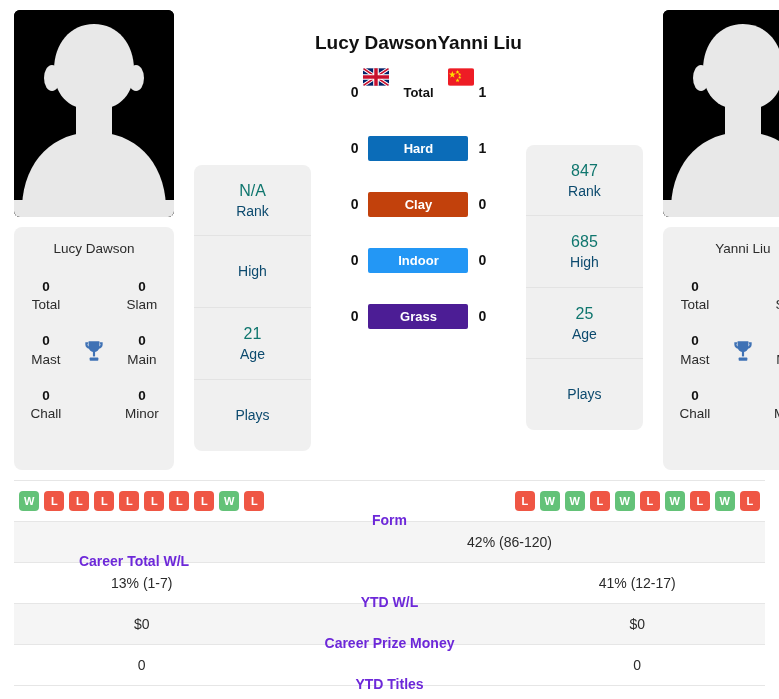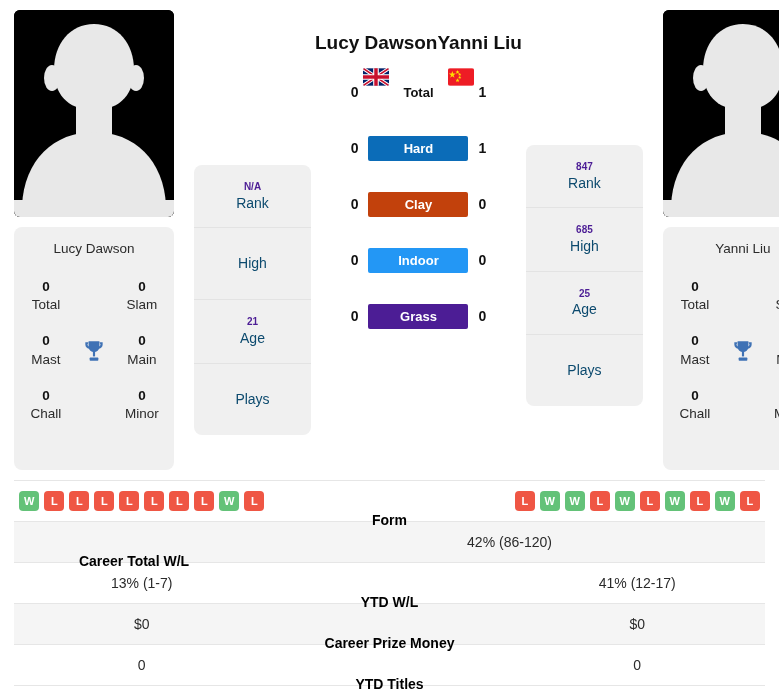--- a/index.html
+++ b/index.html
@@ -86,21 +86,21 @@
     border-radius: 8px;
     overflow: hidden;
   }
   .info-row {
     padding: 15px 4px;
     text-align: center;
     border-bottom: 1px solid #e3e3e3;
     line-height: 1.35;
   }
   .info-row:last-child { border-bottom: none; }
-  .info-row .iv { display: block; font-size: 10px; font-weight: bold; color: #4c1d95; }
+  .info-row .iv { display: block; font-size: 16px; font-weight: normal; color: #0f766e; }
   .info-row .il { display: block; font-size: 14px; color: #0c4a6e; }
   .info-row.tall { padding: 26px 4px; }
 
   
   .center-col {
     flex: 1 1 auto;
     display: flex;
     flex-direction: column;
     align-items: center;
     padding-top: 22px;
@@ -165,21 +165,21 @@
     height: 41px;
     border-bottom: 1px solid #e6e6e6;
   }
   .srow.alt { background: #f5f5f5; }
   .scell {
     flex: 1 1 0;
     text-align: center;
     font-size: 14px;
     color: #2b2b2b;
   }
-  .scell.mid { font-weight: bold; color: #000000; flex: 0 0 240px; margin-top: 38px; }
+  .scell.mid { font-weight: bold; color: #6d28d9; flex: 0 0 240px; margin-top: 38px; }
 
   .form-cell {
     display: flex;
     gap: 5px;
     justify-content: center;
     align-items: center;
   }
   .fb {
     width: 20px; height: 20px;
     border-radius: 4px;

